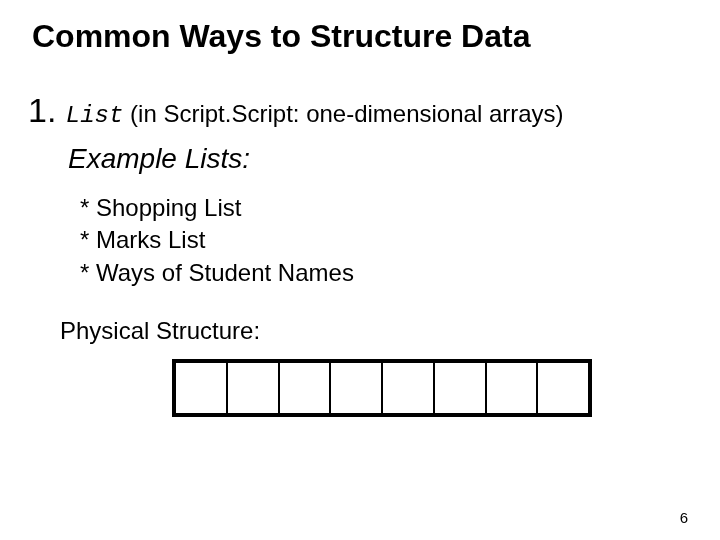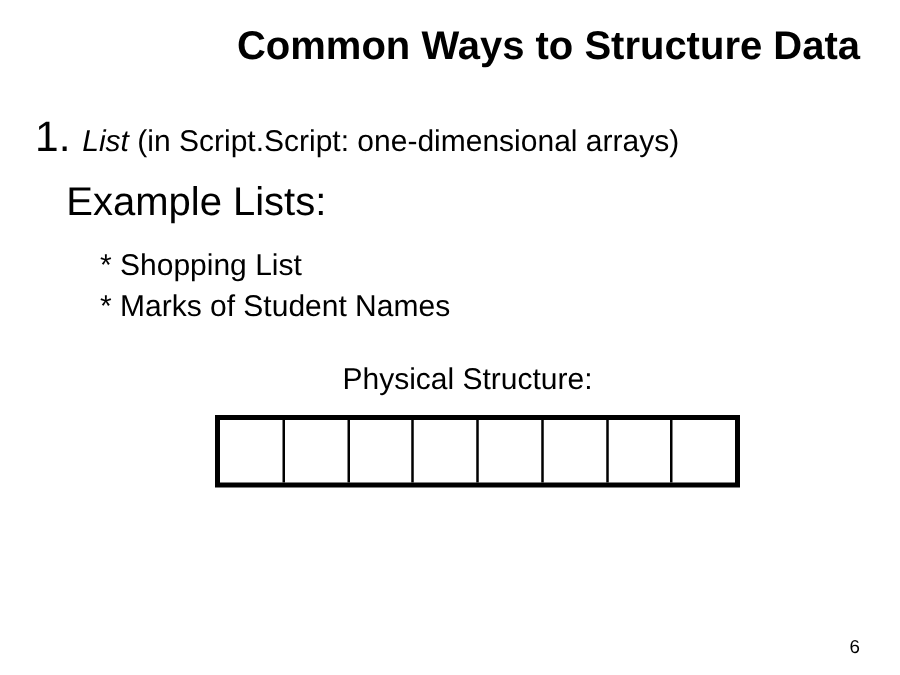--- a/index.html
+++ b/index.html
@@ -11,57 +11,58 @@
     color: #000;
     position: relative;
     overflow: hidden;
   }
   .slide {
     padding: 18px 32px 0 32px;
   }
   .title {
     font-size: 32px;
     font-weight: bold;
-    text-align: right;
+    text-align: left;
     margin-bottom: 36px;
   }
   .item-line {
     font-size: 24px;
     margin-left: -4px;
     margin-bottom: 10px;
   }
   .item-number {
     font-size: 34px;
     font-weight: normal;
     vertical-align: baseline;
   }
   .item-term {
     font-style: italic;
     font-size: 24px;
+    font-family: Liberation Mono, monospace;
   }
   .item-rest {
     font-size: 24px;
   }
   .body-text {
-    font-size: 32px;
-    margin-left: 21px;
+    font-size: 28px;
+    margin-left: 36px;
     line-height: 1.35;
+    font-style: italic;
   }
   .sub-list {
     margin-left: 48px;
     font-size: 24px;
     line-height: 1.35;
     margin-top: 14px;
   }
   .gap { height: 28px; }
   .phys-label {
     font-size: 24px;
     margin-left: 28px;
     margin-bottom: 14px;
-    text-align: center;
   }
   .array-box {
     margin-left: 140px;
     width: 420px;
     height: 58px;
     border: 4px solid #000;
     display: flex;
   }
   .array-cell {
     flex: 1;
@@ -83,21 +84,22 @@
 
   <div class="item-line">
     <span class="item-number">1. </span>
     <span class="item-term">List</span>
     <span class="item-rest"> (in Script.Script: one-dimensional arrays)</span>
   </div>
 
   <div class="body-text">Example Lists:</div>
   <div class="sub-list">
     <div>*  Shopping List</div>
-    <div>*  Marks of Student Names</div>
+    <div>*  Marks List</div>
+    <div>*  Ways of Student Names</div>
   </div>
 
   <div class="gap"></div>
 
   <div class="phys-label">Physical Structure:</div>
 
   <div class="array-box">
     <div class="array-cell"></div>
     <div class="array-cell"></div>
     <div class="array-cell"></div>

